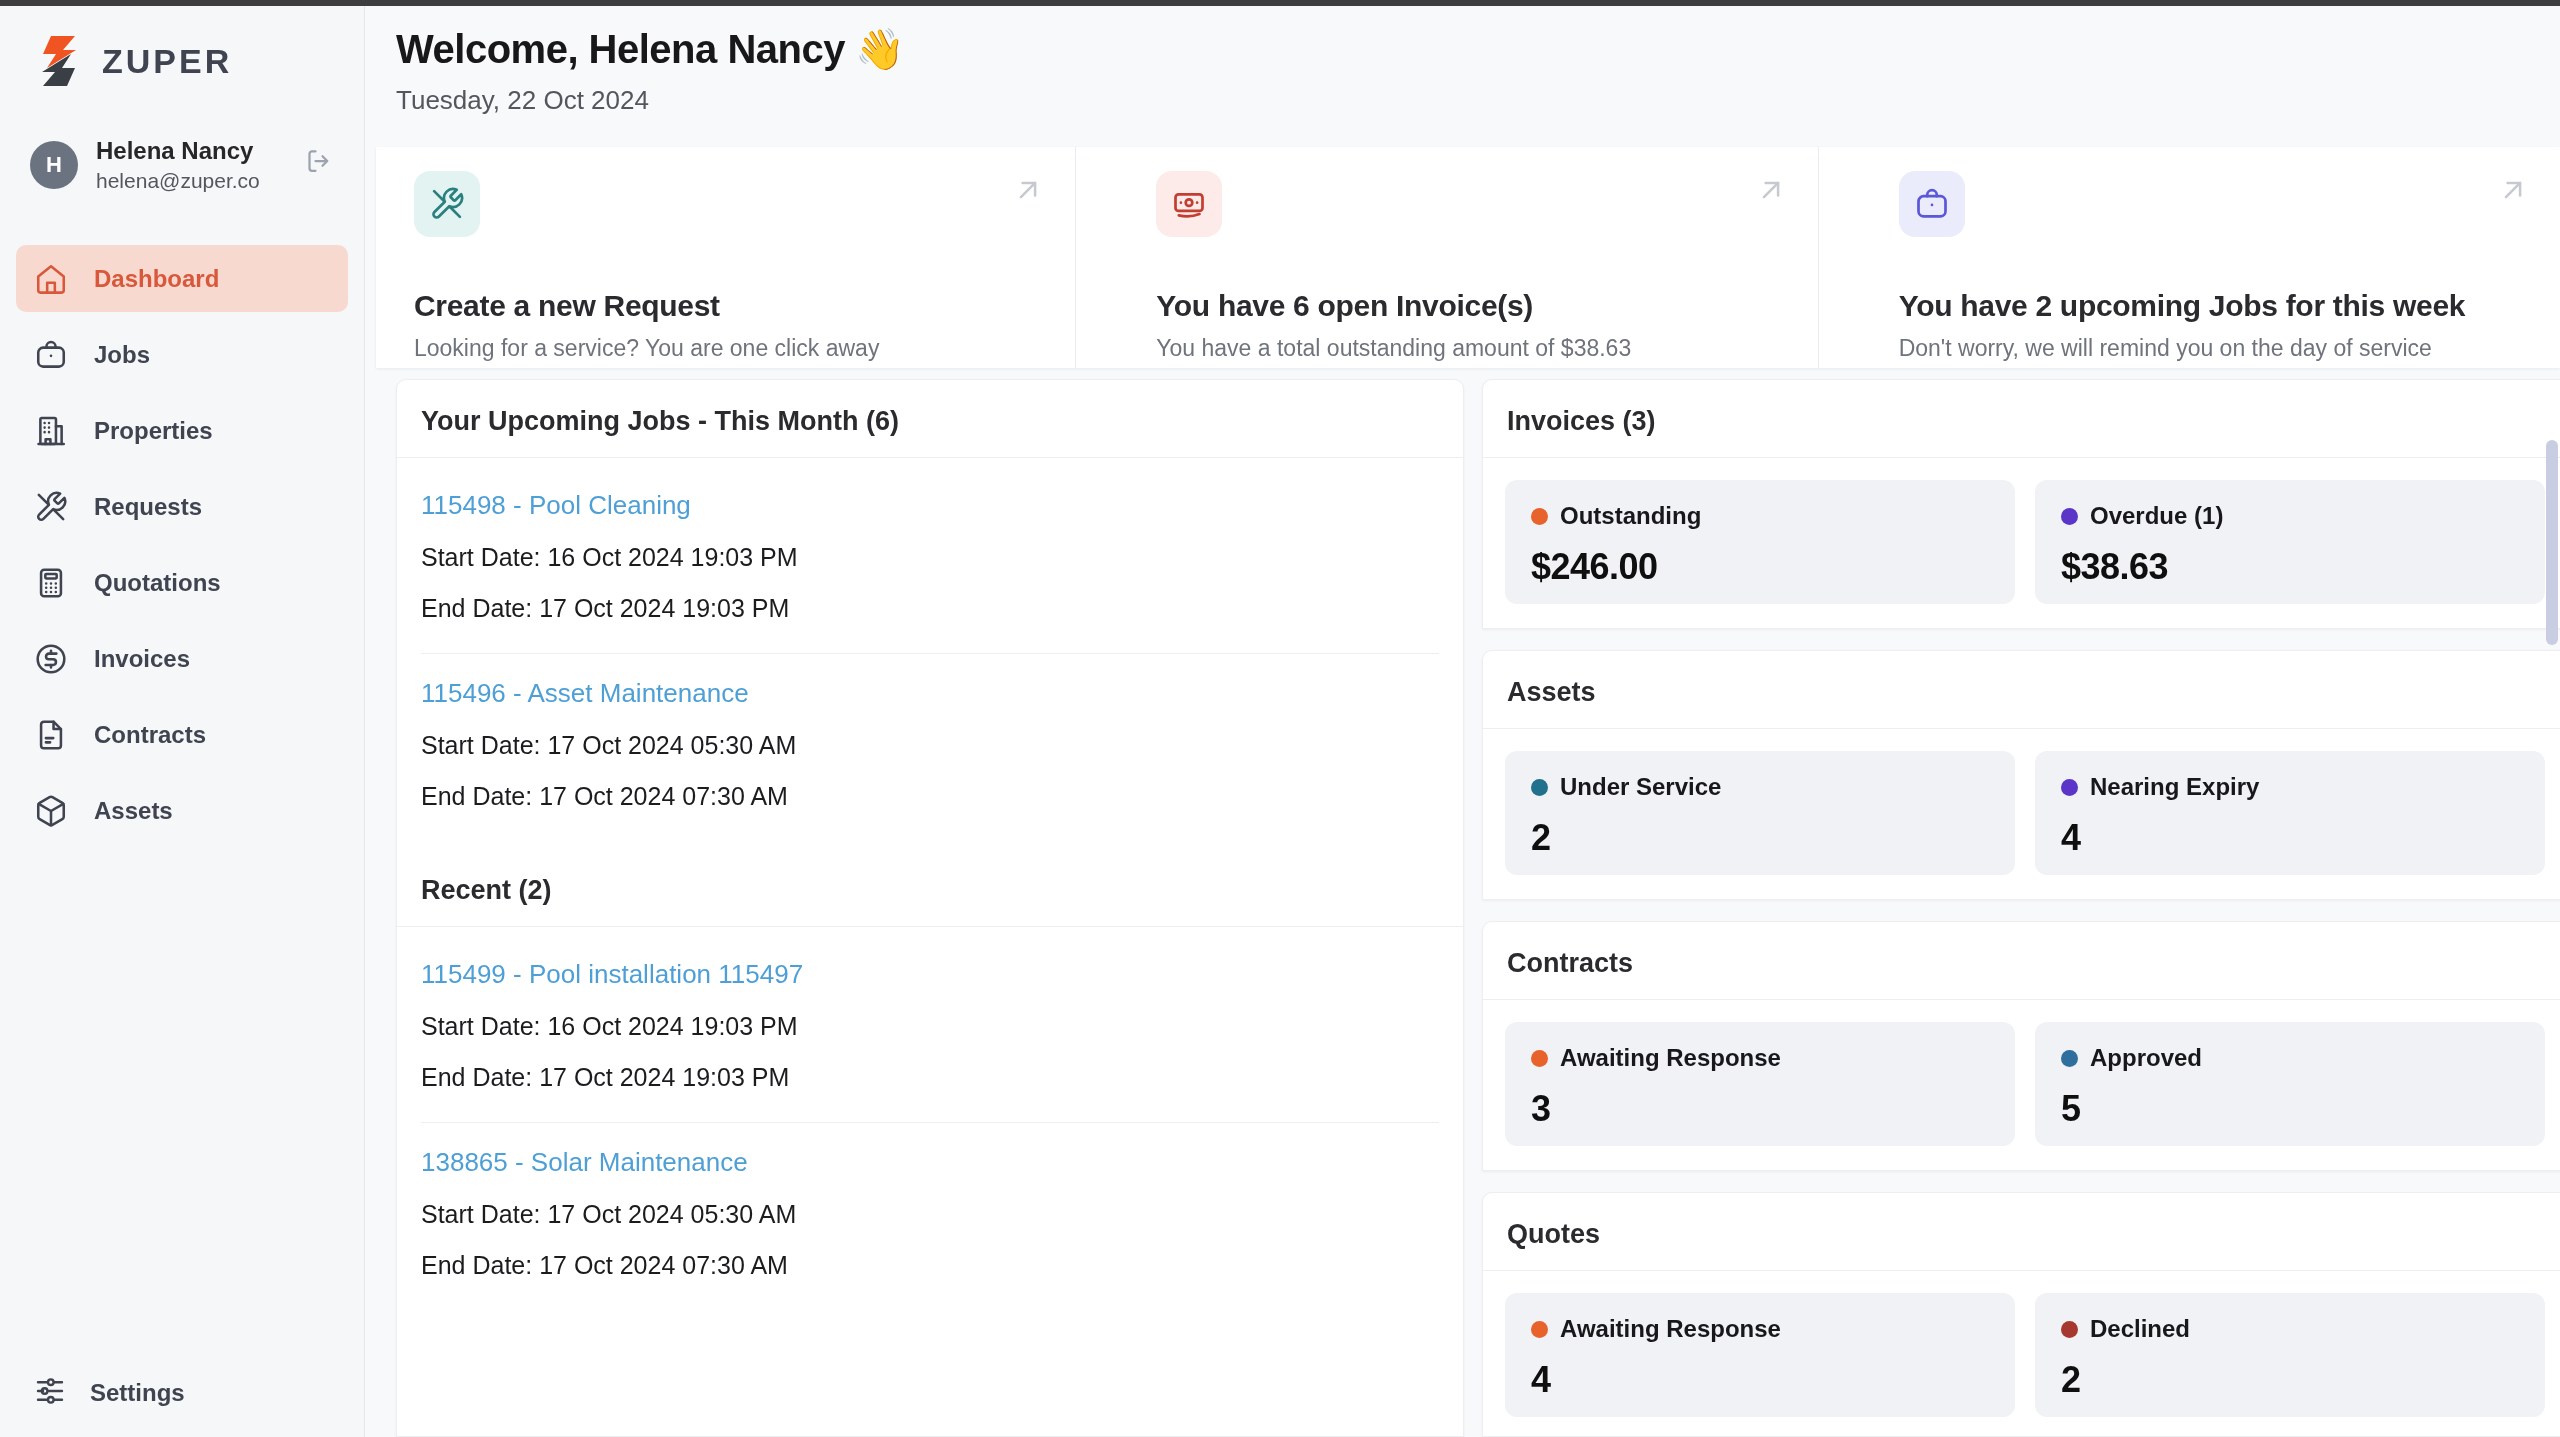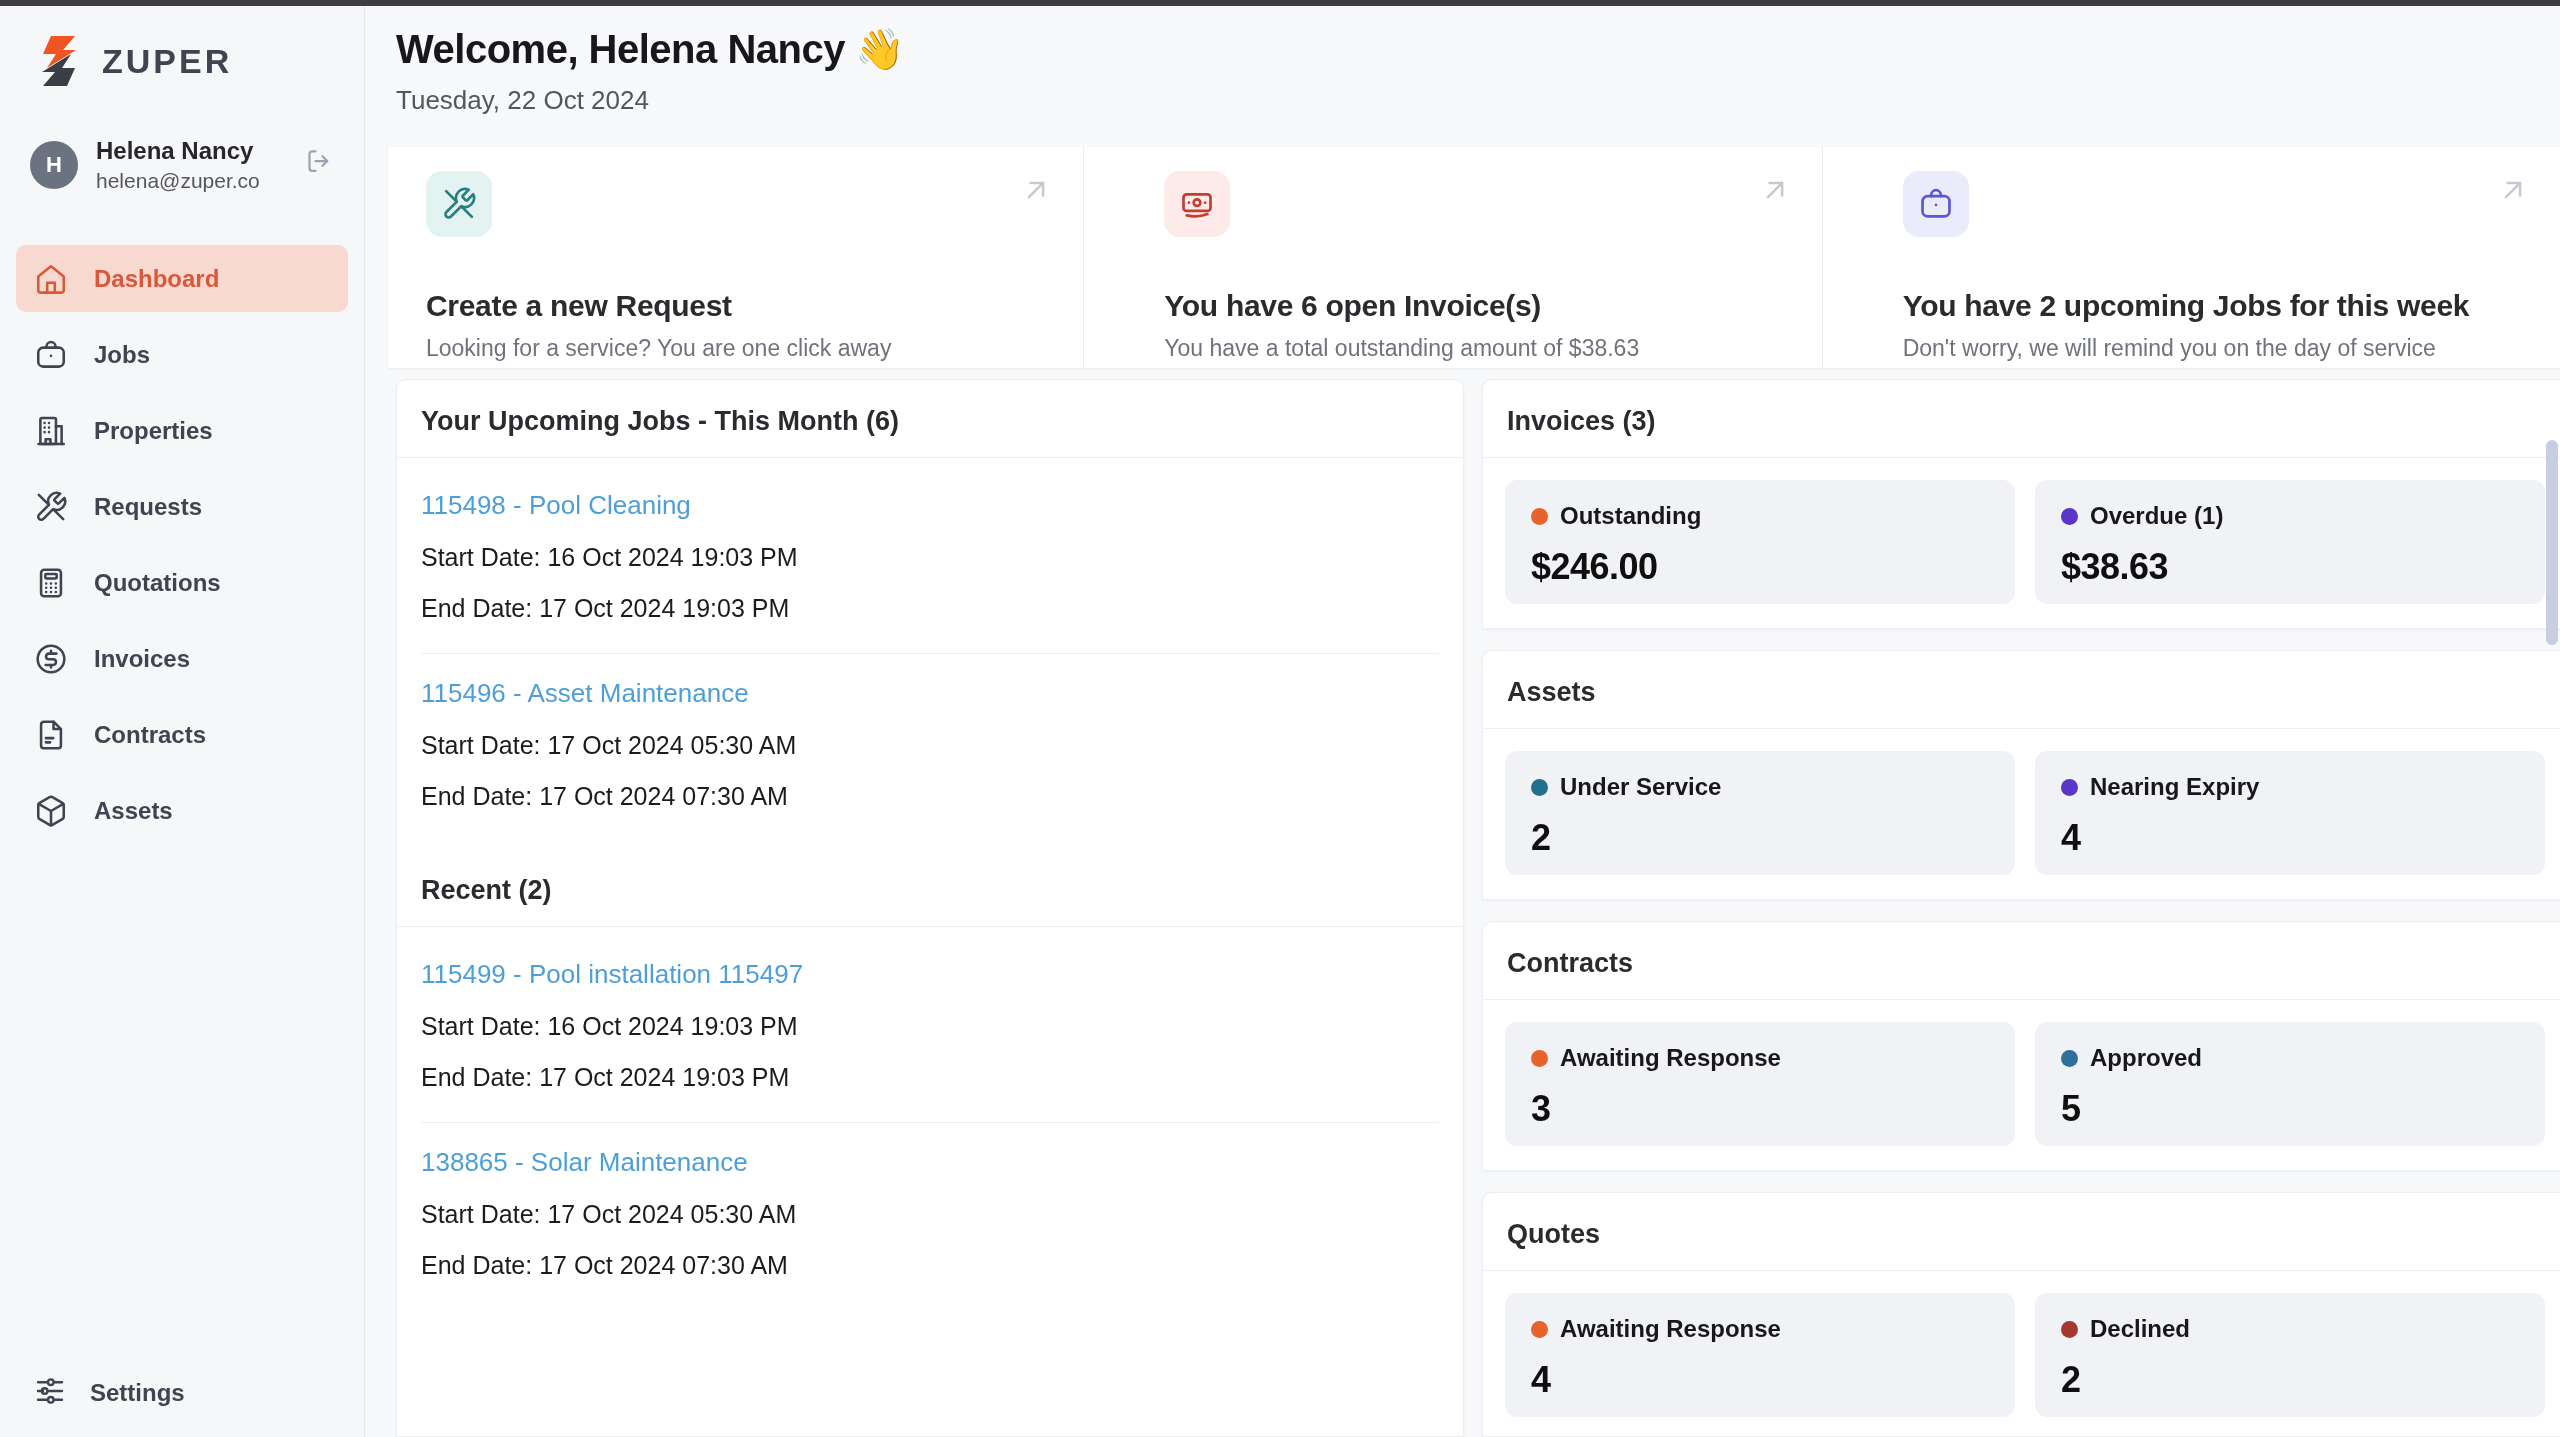--- a/index.html
+++ b/index.html
@@ -31,21 +31,21 @@
   .settings-row .nicon { width:32px; height:32px; }
   .settings-row .nlabel { font-size:24px; font-weight:700; }
 
   svg.icon { width:100%; height:100%; fill:none; stroke:currentColor; stroke-width:1.8; stroke-linecap:round; stroke-linejoin:round; }
 
   
   .main-header { position:absolute; left:396px; top:26px; }
   .welcome { font-size:40px; font-weight:800; color:#18181b; letter-spacing:-0.5px; }
   .date { font-size:26px; color:#55555e; margin-top:12px; }
 
-  .quick-band { position:absolute; left:388px; top:147px; right:0; height:221px; display:flex; background:#fff; box-shadow:0 1px 3px rgba(16,24,40,.07);gap:42px; }
+  .quick-band { position:absolute; left:376px; top:147px; right:0; height:221px; display:flex; background:#fff; box-shadow:0 1px 3px rgba(16,24,40,.07);gap:42px; }
   .qcard { flex:1 1 0; position:relative; padding:24px 38px; border-right:1px solid #e9ebee; cursor:pointer; }
   .qcard:last-child { border-right:none; }
   .qtile { width:66px; height:66px; border-radius:16px; display:flex; align-items:center; justify-content:center; }
   .qtile svg { width:36px; height:36px; }
   .qarrow { position:absolute; top:26px; right:30px; width:34px; height:34px; color:#c6cad0; cursor:pointer; }
   .qtitle { font-size:30px; font-weight:700; color:#2b2b2f; margin-top:52px; letter-spacing:-0.3px; }
   .qsub { font-size:23px; color:#6f737c; margin-top:12px; }
 
   .content-row { position:absolute; left:396px; top:379px; bottom:0; right:-10px; display:flex; gap:18px; }
   .panel { background:#fff; border:1px solid #edeef1; border-radius:10px 10px 0 0; box-shadow:0 1px 3px rgba(16,24,40,.05); }

